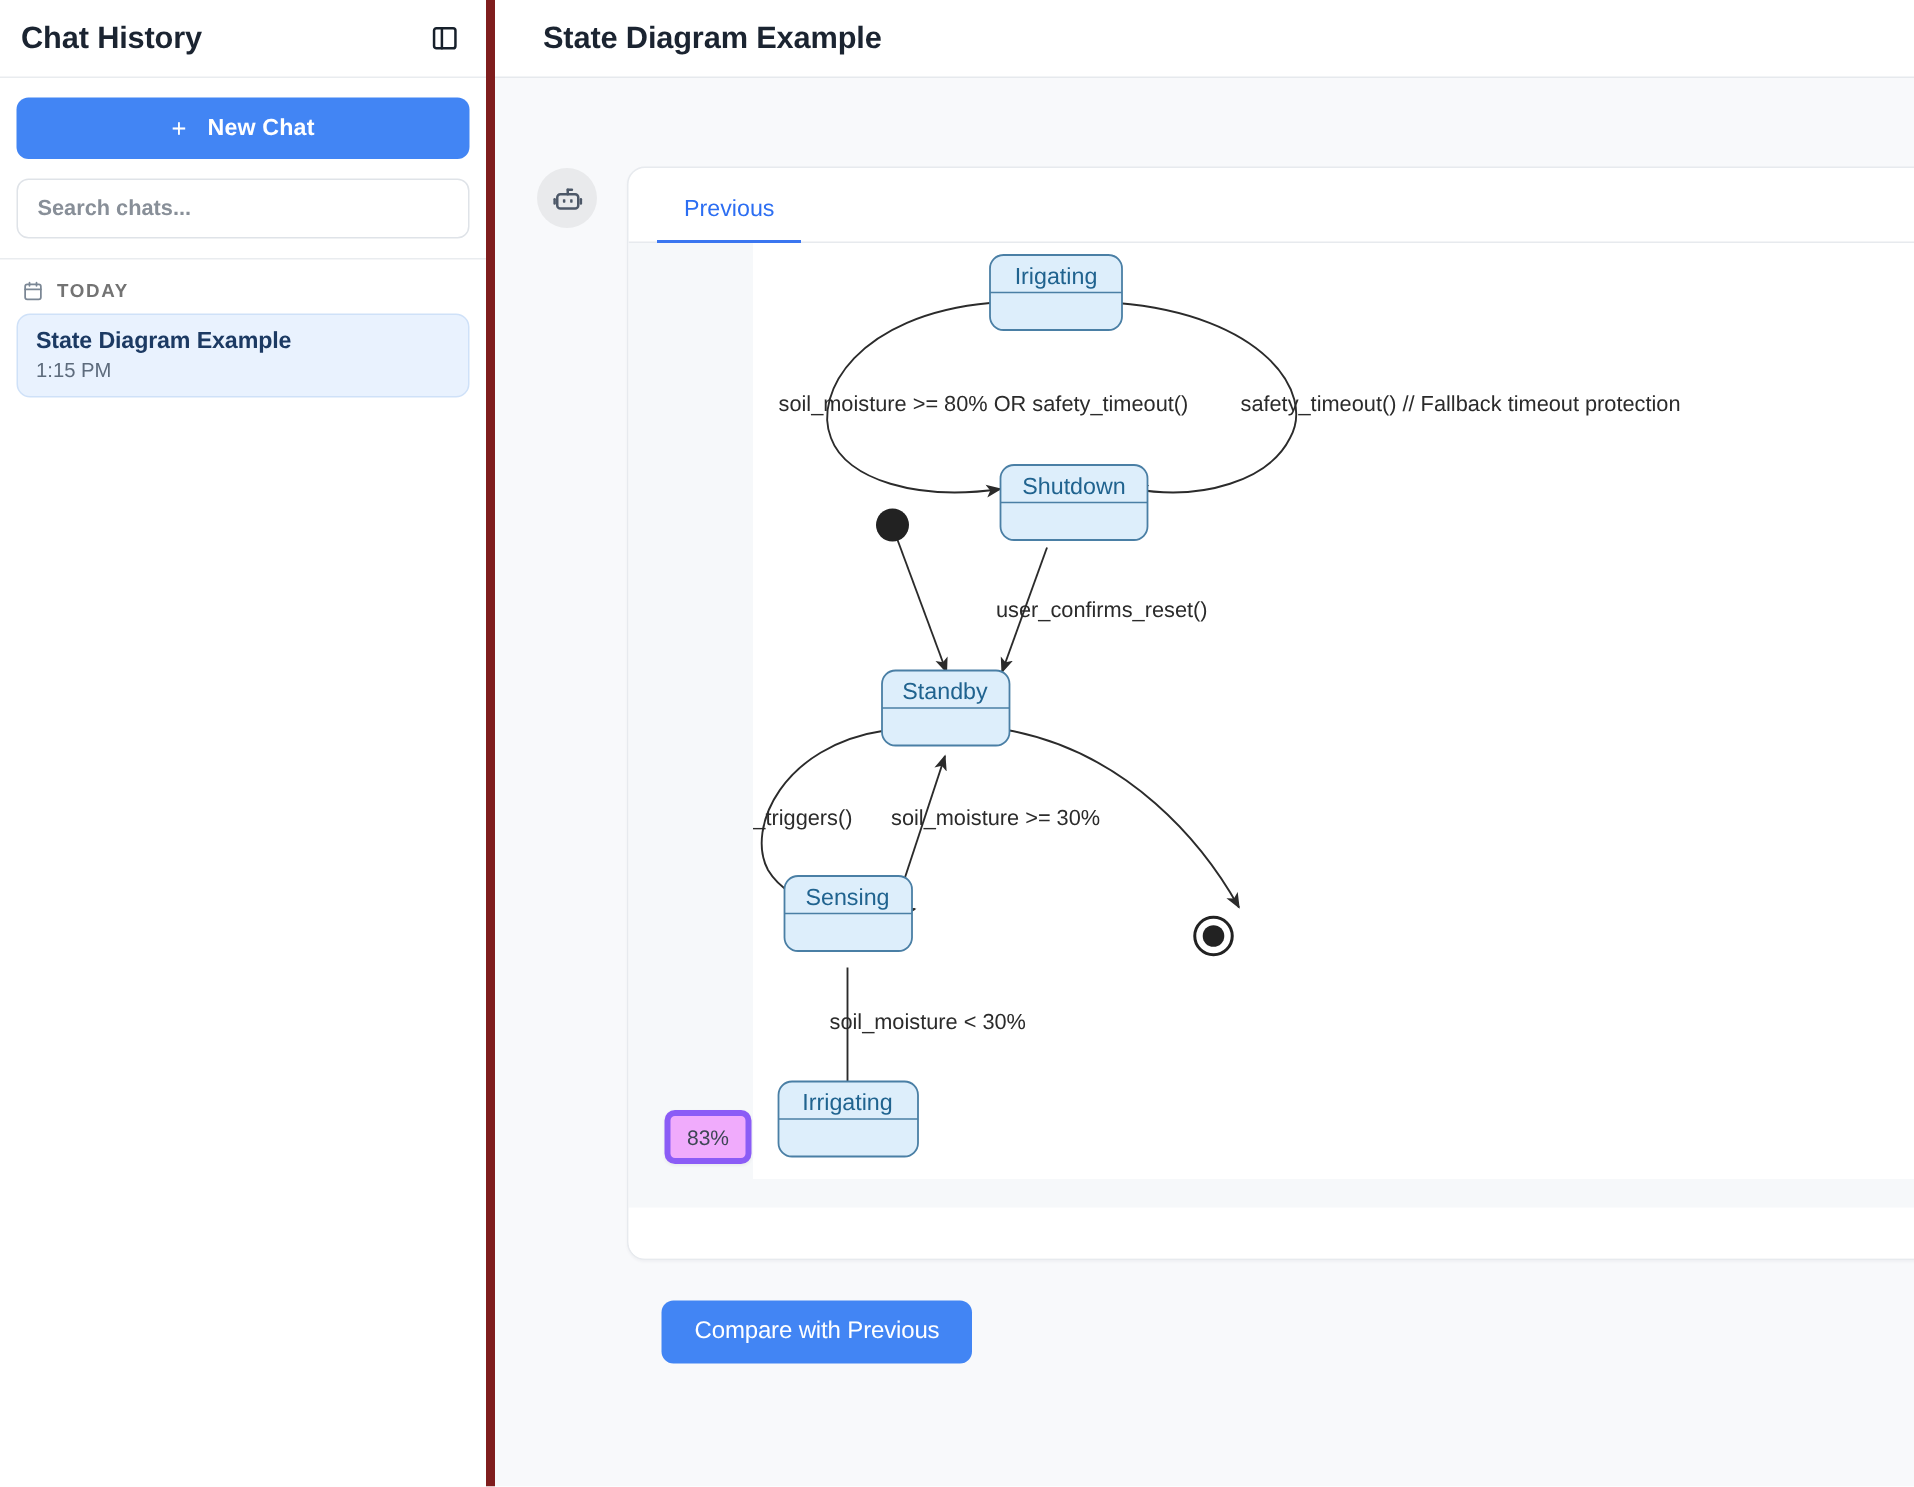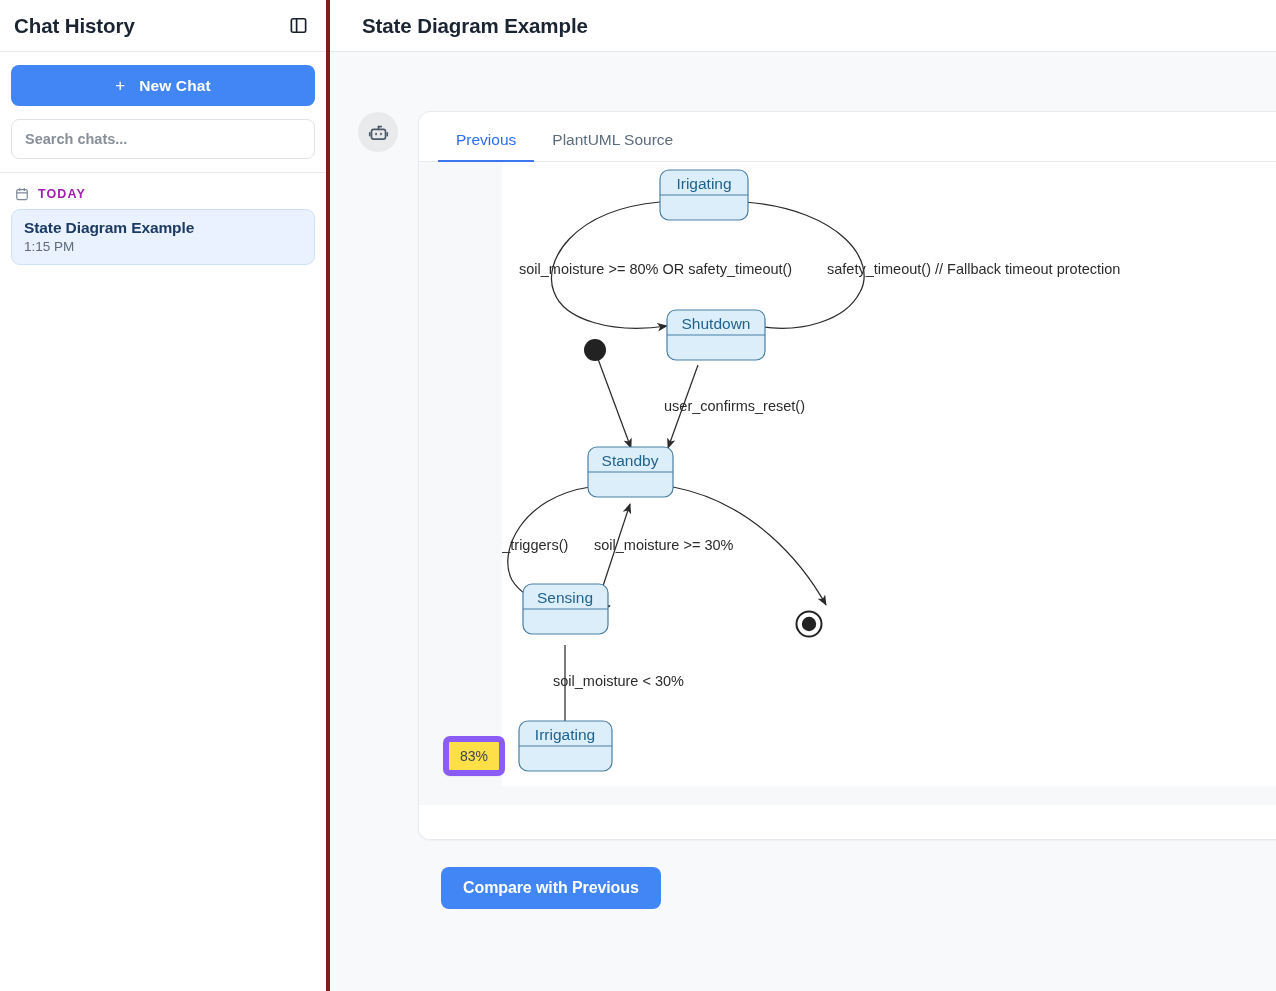--- a/index.html
+++ b/index.html
@@ -18,21 +18,21 @@
     width: 1276px;
     height: 991px;
   }
 
   
   .sidebar {
     width: 330px;
     min-width: 330px;
     height: 991px;
     background: #ffffff;
-    border-right: 4px solid #7f1d1d;
+    border-right: 6px solid #7f1d1d;
     display: flex;
     flex-direction: column;
   }
 
   .sidebar-header {
     height: 52px;
     min-height: 52px;
     display: flex;
     align-items: center;
     justify-content: space-between;
@@ -97,21 +97,21 @@
   .search-input::placeholder { color: #888f98; }
 
   .group-label {
     display: flex;
     align-items: center;
     gap: 9px;
     padding: 14px 14px 8px 15px;
     font-size: 12.5px;
     font-weight: 700;
     letter-spacing: 1.1px;
-    color: #a21caf;
+    color: #737373;
   }
 
   .chat-list { padding: 0 11px; }
   .chat-item {
     border: 1px solid #cfe1f8;
     background: #e9f2fe;
     border-radius: 9px;
     padding: 9px 12px 10px 12px;
     cursor: pointer;
   }
@@ -219,22 +219,22 @@
     left: 83px;
     top: 0;
     width: 900px;
     height: 624px;
     background: #ffffff;
   }
   .zoom-badge {
     position: absolute;
     left: 24px;
     bottom: 29px;
-    background: #fde047;
-    border: 6px solid #8b5cf6;
+    background: #f0abfc;
+    border: 4px solid #8b5cf6;
     border-radius: 7px;
     padding: 6px 11px;
     font-size: 14px;
     color: #3d4654;
     box-shadow: 0 1px 2px rgba(16,24,40,0.05);
     z-index: 5;
   }
 
   .card-footer {
     padding: 34px 0 0 0;
@@ -245,21 +245,21 @@
   .compare-row {
     padding: 27px 0 0 111px;
     background: #f8f9fb;
   }
   .compare-btn {
     background: #4285f4;
     border: none;
     border-radius: 8px;
     color: #ffffff;
     font-size: 16px;
-    font-weight: 700;
+    font-weight: 400;
     font-family: "Liberation Sans", sans-serif;
     padding: 12px 22px;
     cursor: pointer;
     letter-spacing: -0.1px;
   }
 
   
   .st-label {
     font-family: "Liberation Sans", sans-serif;
   }
@@ -333,23 +333,20 @@
             <rect x="13.8" y="12.3" width="1.9" height="2.7" rx="0.5" fill="#4d5868" stroke="none"></rect>
           </svg>
         </div>
 
         <div class="card">
 
           <div class="tabs">
             <div class="tab active">
               <span>Previous</span>
             </div>
-            <div class="tab">
-              <span>PlantUML Source</span>
-            </div>
           </div>
 
           <div class="diagram-canvas">
 
             <div class="diagram-surface">
               
               <svg width="900" height="624" viewBox="0 0 900 624">
                 <defs>
                   <marker id="arrowhead" markerWidth="11" markerHeight="9" refX="9.5" refY="4.5" orient="auto" markerUnits="userSpaceOnUse">
                     <path d="M0,0.2 L10.5,4.5 L0,8.8 L2.6,4.5 Z" fill="#2b2b2b"></path>

